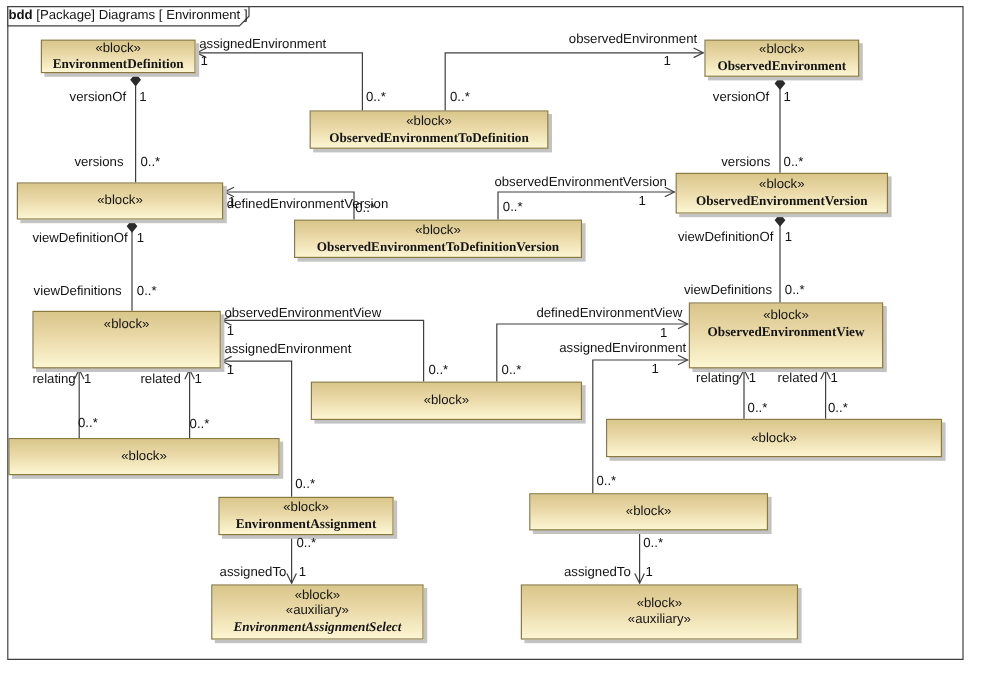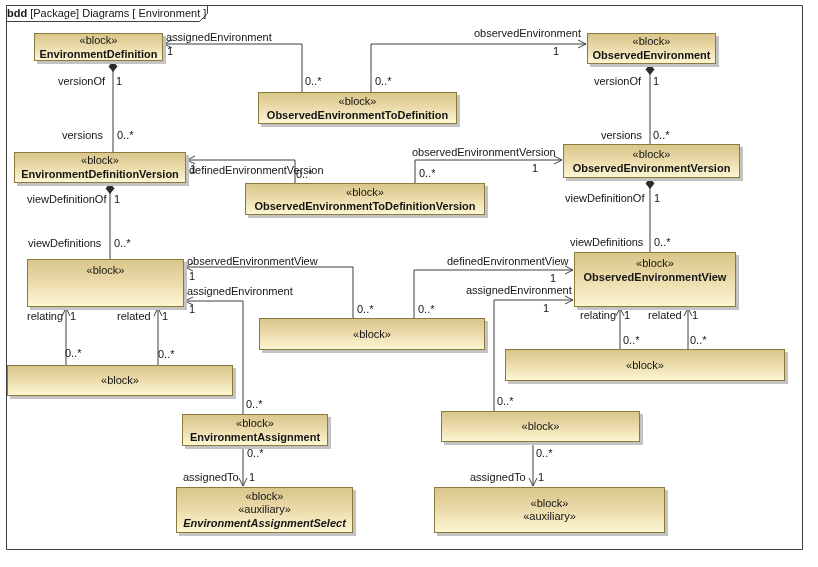--- a/index.html
+++ b/index.html
@@ -7,21 +7,21 @@
           font-family:"Liberation Sans",sans-serif;overflow:hidden;}
   #wires{position:absolute;left:0;top:0;width:818px;height:567px;}
   .lbl{position:absolute;font-size:11px;line-height:12px;white-space:nowrap;color:#141414;}
   .block{position:absolute;box-sizing:border-box;border:1px solid #8a7a3e;
          background:linear-gradient(180deg,#d8c68a 0%,#ead9a8 45%,#fcf6d2 100%);
          box-shadow:3px 3px 0 #c3c3c3;
          display:flex;flex-direction:column;align-items:center;justify-content:center;
          text-align:center;color:#141414;}
   .block.top{justify-content:flex-start;padding-top:4px;}
   .block .st{font-size:11px;line-height:13px;}
-  .block .nm{font-size:11px;line-height:14px;font-weight:bold;}
+  .block .nm{font-size:11px;line-height:14px;font-weight:bold;font-family:Liberation Serif, serif;}
   .block.italic .nm{font-style:italic;}
   .frametitle{position:absolute;left:7px;top:7px;font-size:11px;color:#141414;white-space:nowrap;}
   .frametitle .kw{font-weight:bold;}
 </style>
 </head>
 <body>
 
 <div id="canvas">
 
   <svg id="wires" viewBox="0 0 818 567" fill="none" stroke="#3f3f3f" stroke-width="1">
@@ -113,21 +113,20 @@
   <div class="block" style="left:587px;top:33px;width:129px;height:31px">
     <div class="st">«block»</div>
     <div class="nm">ObservedEnvironment</div>
   </div>
   <div class="block" style="left:258px;top:92px;width:199px;height:32px">
     <div class="st">«block»</div>
     <div class="nm">ObservedEnvironmentToDefinition</div>
   </div>
   <div class="block" style="left:14px;top:152px;width:172px;height:31px">
     <div class="st">«block»</div>
-    <div class="nm">EnvironmentDefinitionVersion</div>
   </div>
   <div class="block" style="left:563px;top:144px;width:177px;height:34px">
     <div class="st">«block»</div>
     <div class="nm">ObservedEnvironmentVersion</div>
   </div>
   <div class="block" style="left:245px;top:183px;width:240px;height:32px">
     <div class="st">«block»</div>
     <div class="nm">ObservedEnvironmentToDefinitionVersion</div>
   </div>
   <div class="block top" style="left:27px;top:259px;width:157px;height:48px">

